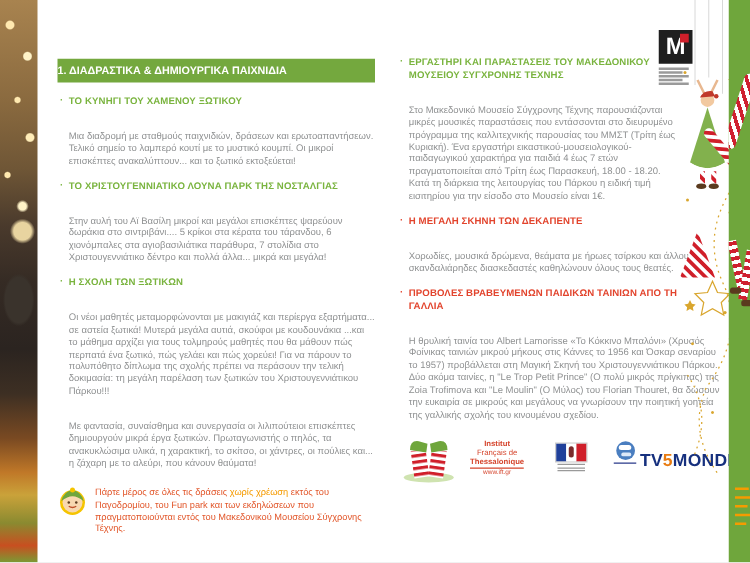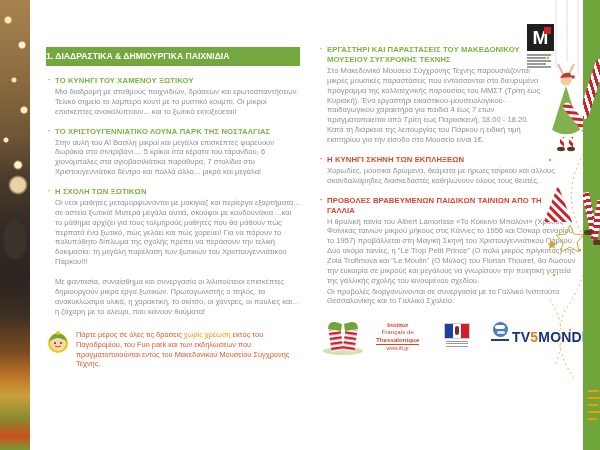--- a/index.html
+++ b/index.html
@@ -29,21 +29,21 @@
 
   .bar{color:#ffffff;font-weight:bold;font-size:8.6px;display:flex;align-items:center;}
   .bar.green{background:#74a83e;height:19px;justify-content:flex-start;}
   .bar.red{background:#cb2030;height:20px;width:200px;padding-left:9px;box-sizing:border-box;}
 
   .sec{margin:10px 0 0 9px;}
   .sec-head{font-weight:bold;font-size:7.7px;position:relative;letter-spacing:0.1px;}
   .sec-head::before{content:"\00b7";position:absolute;left:-7px;top:-1px;font-weight:bold;}
   .sec-head.green{color:#7ab43f;}
   .sec-head.red{color:#e2442d;}
-  .sec-body{margin-top:1px;}
+  .sec-body{margin-top:18px;}
   .sec-body + .sec-body{margin-top:1px;}
 
   
   .note{position:relative;margin:14px 0 0 30px;width:226px;font-size:7.4px;
         color:#e2572b;line-height:1.3;}
   .note .hl{color:#f59b00;}
   .note-icon{position:absolute;left:-30px;top:0px;width:24px;height:24px;}
 
   
   .mmst{position:absolute;left:527px;top:24px;width:30px;}
@@ -136,28 +136,27 @@
   </div>
 
   <div class="col col-right">
     <div class="sec" style="margin-top:0;width:214px;">
       <div class="sec-head green">ΕΡΓΑΣΤΗΡΙ ΚΑΙ ΠΑΡΑΣΤΑΣΕΙΣ ΤΟΥ ΜΑΚΕΔΟΝΙΚΟΥ ΜΟΥΣΕΙΟΥ ΣΥΓΧΡΟΝΗΣ ΤΕΧΝΗΣ</div>
       <div class="sec-body">Στο Μακεδονικό Μουσείο Σύγχρονης Τέχνης παρουσιάζονται μικρές μουσικές παραστάσεις που εντάσσονται στο διευρυμένο πρόγραμμα της καλλιτεχνικής παρουσίας του ΜΜΣΤ (Τρίτη έως Κυριακή). Ένα εργαστήρι εικαστικού-μουσειολογικού-παιδαγωγικού χαρακτήρα για παιδιά 4 έως 7 ετών πραγματοποιείται από Τρίτη έως Παρασκευή, 18.00 - 18.20. Κατά τη διάρκεια της λειτουργίας του Πάρκου η ειδική τιμή εισιτηρίου για την είσοδο στο Μουσείο είναι 1€.</div>
     </div>
 
 
     <div class="sec">
-      <div class="sec-head red">Η ΚΥΝΗΓΙ ΣΚΗΝΗ ΤΩΝ ΕΚΠΛΗΞΕΩΝ</div>
+      <div class="sec-head red">Η ΜΕΓΑΛΗ ΣΚΗΝΗ ΤΩΝ ΔΕΚΑΠΕΝΤΕ</div>
       <div class="sec-body">Χορωδίες, μουσικά δρώμενα, θεάματα με ήρωες τσίρκου και άλλους σκανδαλιάρηδες διασκεδαστές καθηλώνουν όλους τους θεατές.</div>
     </div>
 
     <div class="sec">
       <div class="sec-head red" style="width:230px;">ΠΡΟΒΟΛΕΣ ΒΡΑΒΕΥΜΕΝΩΝ ΠΑΙΔΙΚΩΝ ΤΑΙΝΙΩΝ ΑΠΟ ΤΗ ΓΑΛΛΙΑ</div>
       <div class="sec-body">Η θρυλική ταινία του Albert Lamorisse «Το Κόκκινο Μπαλόνι» (Χρυσός Φοίνικας ταινιών μικρού μήκους στις Κάννες το 1956 και Όσκαρ σεναρίου το 1957) προβάλλεται στη Μαγική Σκηνή του Χριστουγεννιάτικου Πάρκου. Δύο ακόμα ταινίες, η "Le Trop Petit Prince" (Ο πολύ μικρός πρίγκιπας) της Zoia Trofimova και "Le Moulin" (Ο Μύλος) του Florian Thouret, θα δώσουν την ευκαιρία σε μικρούς και μεγάλους να γνωρίσουν την ποιητική γοητεία της γαλλικής σχολής του κινουμένου σχεδίου.</div>
-      <div class="sec-body">Οι προβολές διοργανώνονται σε συνεργασία με το Γαλλικό Ινστιτούτο Θεσσαλονίκης και το Γαλλικό Σχολείο.</div>
     </div>
 
     <div class="logos">
       <svg width="46" height="40" style="position:absolute;left:2px;top:2px;" viewBox="0 0 46 40">
         <ellipse cx="23" cy="34" rx="20" ry="4" fill="#cfe3b0"></ellipse>
         <defs>
           <pattern id="bstripes" width="10" height="5" patternUnits="userSpaceOnUse">
             <rect width="10" height="5" fill="#ffffff"></rect>
             <rect width="10" height="2.5" fill="#d01f2a"></rect>
           </pattern>

